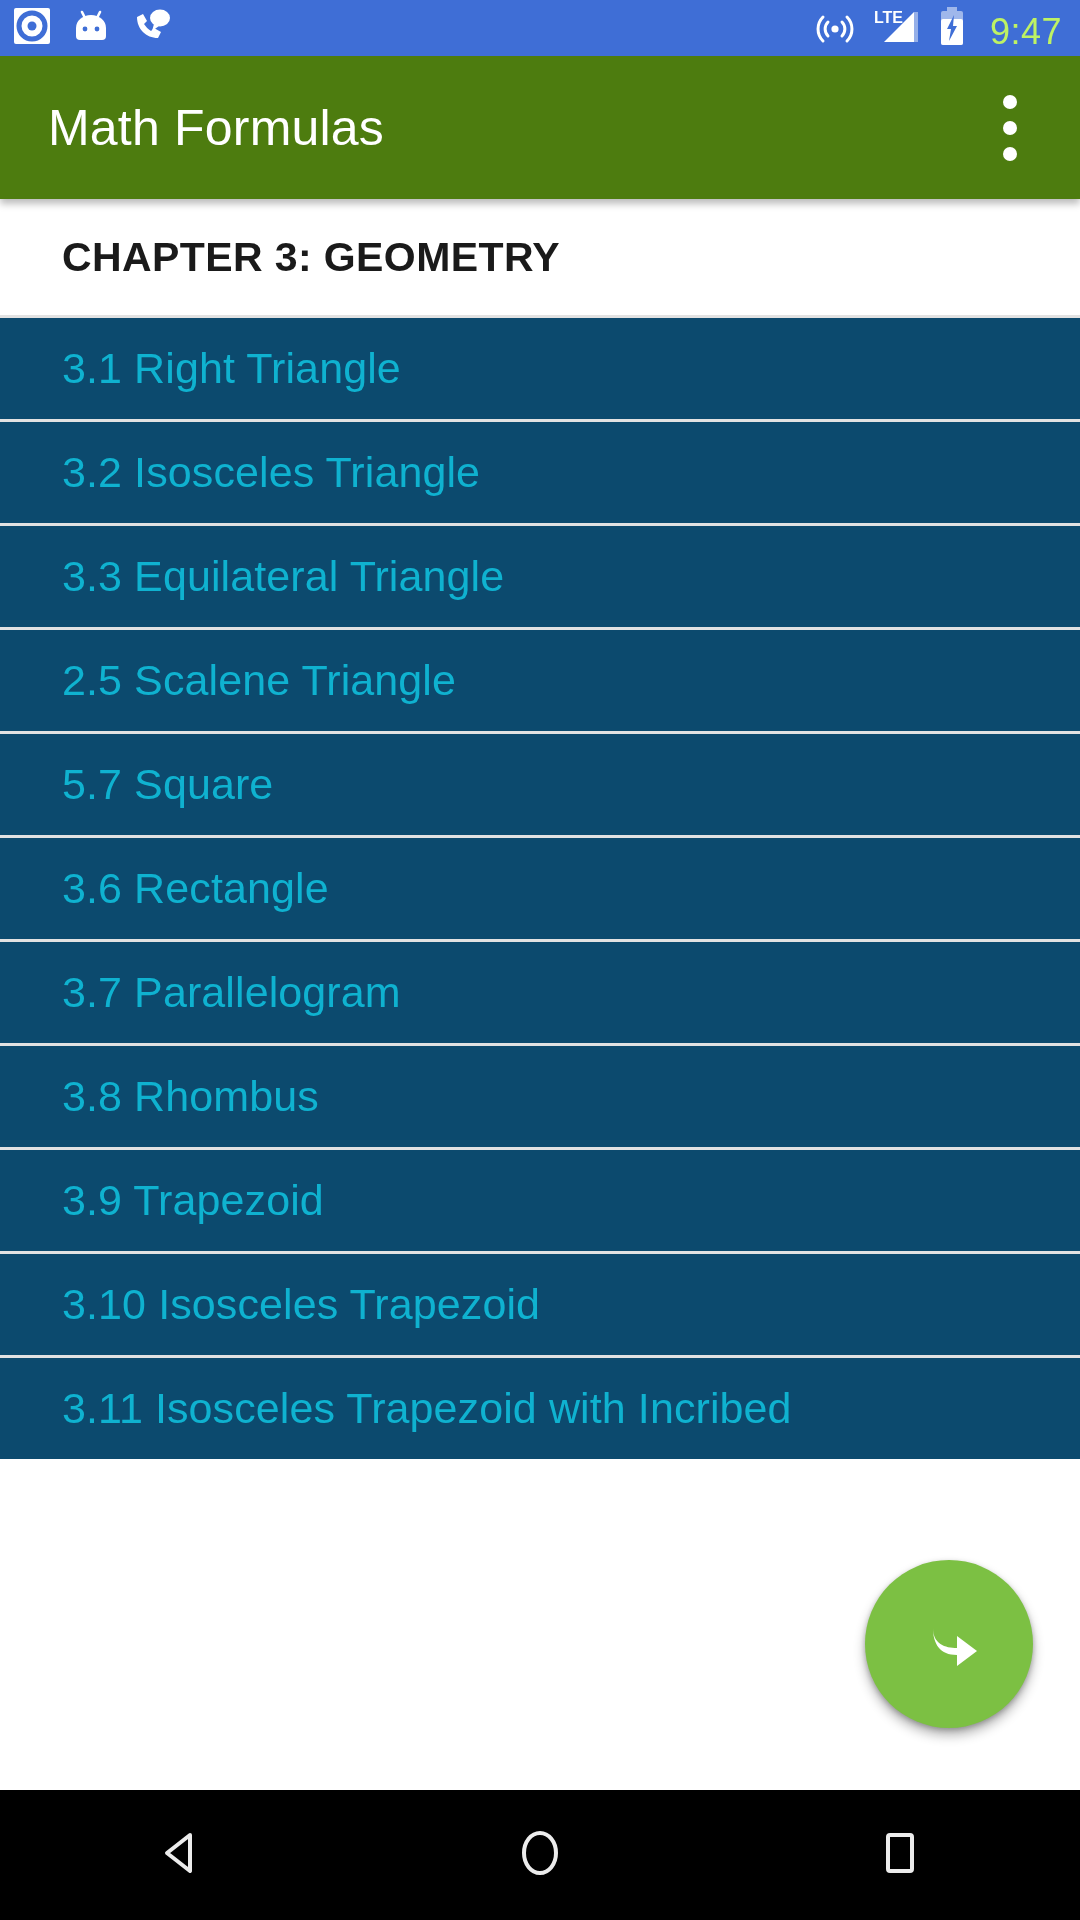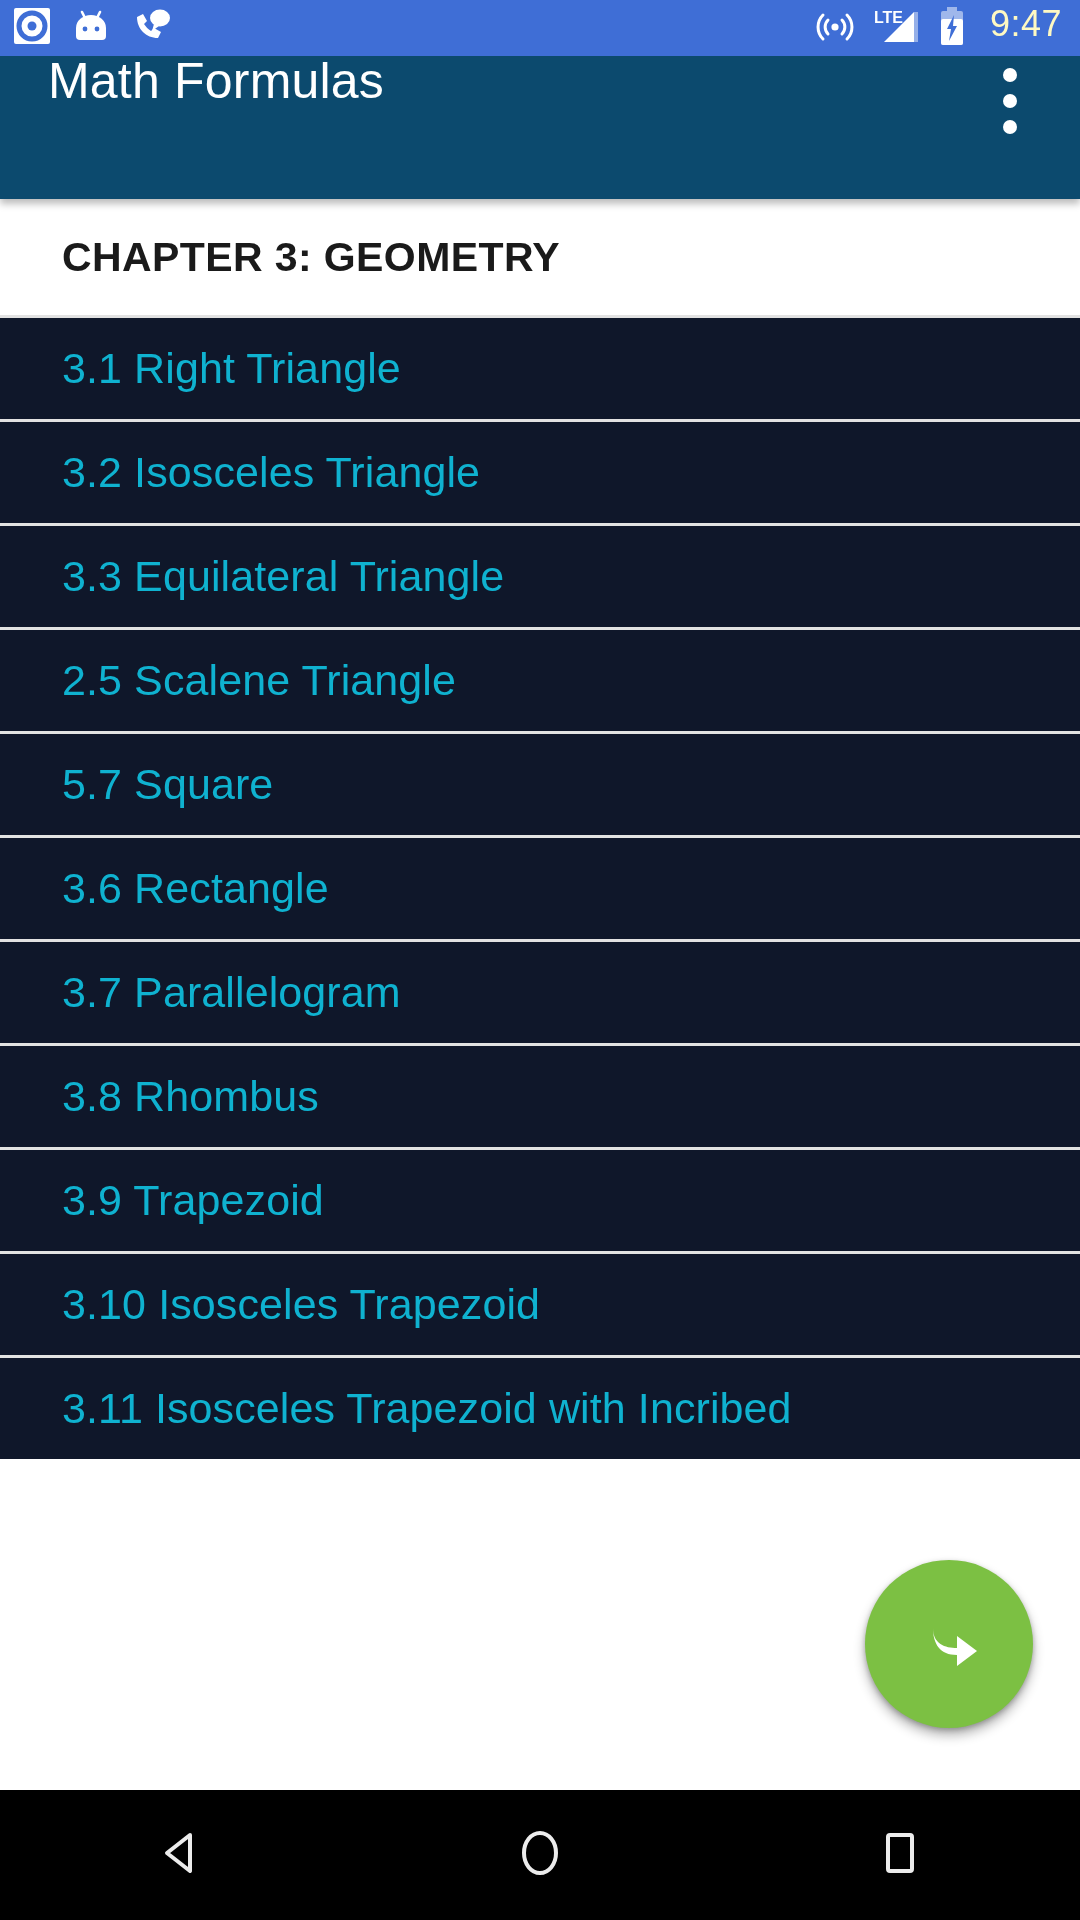--- a/index.html
+++ b/index.html
@@ -18,37 +18,37 @@
 
   
   #status-bar {
     height:56px; flex:0 0 56px;
     background:#3F6ED6;
     display:flex; align-items:center;
     padding:0 18px 0 14px;
     position:relative; z-index:30;
   }
   #status-left { display:flex; align-items:center; gap:22px; }
-  #status-right { margin-left:auto; display:flex; align-items:flex-start; gap:18px; }
+  #status-right { margin-left:auto; display:flex; align-items:flex-end; gap:18px; }
   .sb-icon { display:block; }
 
   #status-clock {
-    color:#fef9c3;
+    color:#bef264;
     font-size:36px;
     font-weight:400;
     letter-spacing:0.5px;
     margin-left:6px;
     line-height:1;
   }
 
   
   #app-bar {
     height:143px; flex:0 0 143px;
-    background:#0c4a6e;
-    display:flex; 
+    background:#4d7c0f;
+    display:flex; align-items:center;
     padding:0 34px 0 48px;
     position:relative; z-index:20;
     box-shadow:0 5px 7px rgba(0,0,0,0.26);
   }
   #app-title {
     color:#ffffff;
     font-size:50px;
     font-weight:400;
     letter-spacing:0.2px;
     line-height:1;
@@ -81,21 +81,21 @@
     color:#1A1A1A;
     font-size:41px;
     font-weight:bold;
     letter-spacing:0.4px;
   }
   .list-row {
     height:104px;
     display:flex; align-items:center;
     padding:0 0 0 62px;
     border-top:3px solid #E2E2E2;
-    background:#0f172a;
+    background:#0c4a6e;
     cursor:pointer;
     white-space:nowrap;
     overflow:hidden;
   }
   .list-row-label {
     color:#0FB2D0;
     font-size:43px;
     font-weight:400;
     line-height:1;
     letter-spacing:0.1px;

